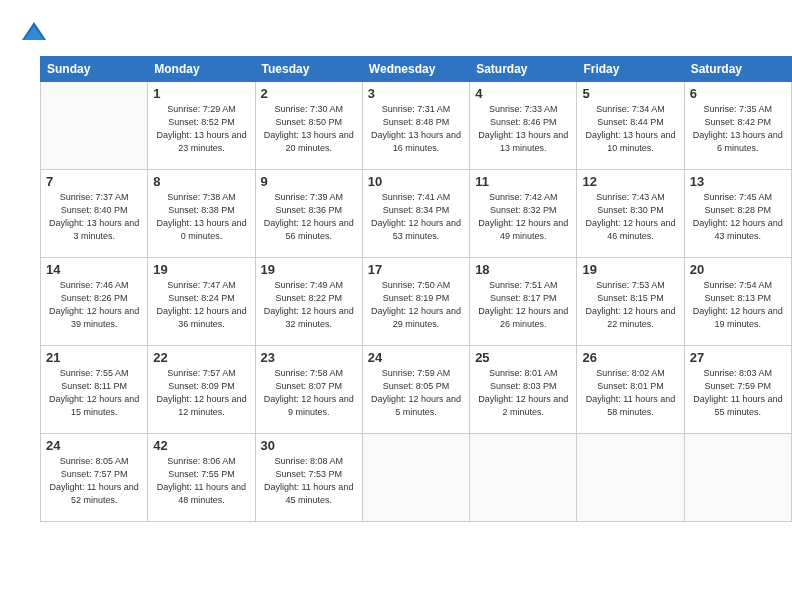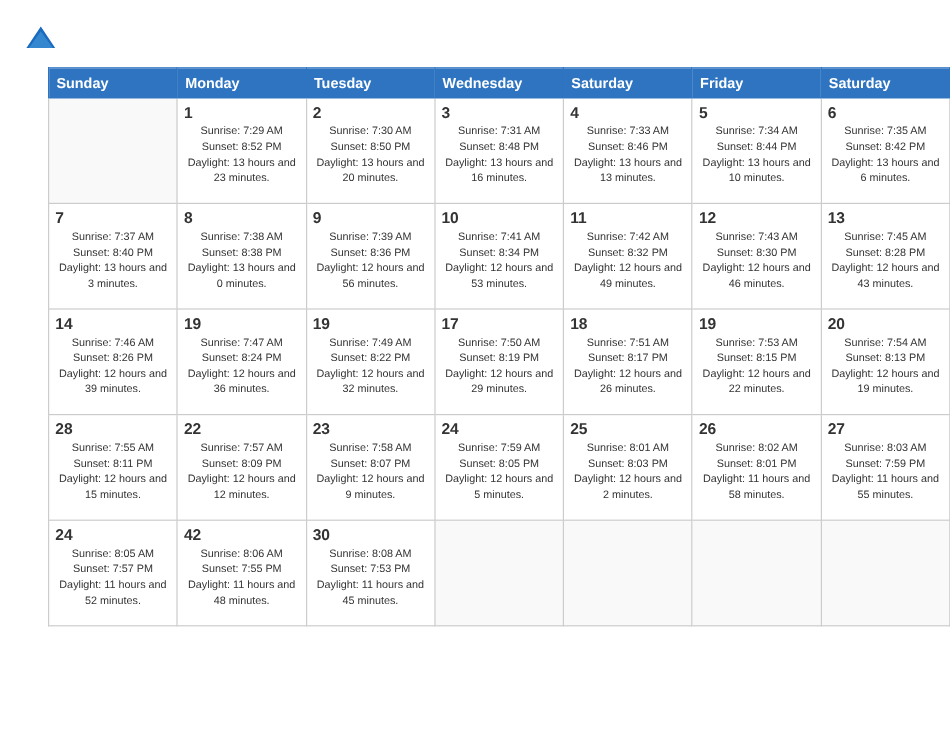--- a/index.html
+++ b/index.html
@@ -207,21 +207,21 @@
             <span class="day-number">19</span>
             <div class="day-info">Sunrise: 7:53 AM<br>Sunset: 8:15 PM<br>Daylight: 12 hours and 22 minutes.</div>
           </td>
           <td>
             <span class="day-number">20</span>
             <div class="day-info">Sunrise: 7:54 AM<br>Sunset: 8:13 PM<br>Daylight: 12 hours and 19 minutes.</div>
           </td>
         </tr>
         <tr>
           <td>
-            <span class="day-number">28</span>
+            <span class="day-number">21</span>
             <div class="day-info">Sunrise: 7:55 AM<br>Sunset: 8:11 PM<br>Daylight: 12 hours and 15 minutes.</div>
           </td>
           <td>
             <span class="day-number">22</span>
             <div class="day-info">Sunrise: 7:57 AM<br>Sunset: 8:09 PM<br>Daylight: 12 hours and 12 minutes.</div>
           </td>
           <td>
             <span class="day-number">23</span>
             <div class="day-info">Sunrise: 7:58 AM<br>Sunset: 8:07 PM<br>Daylight: 12 hours and 9 minutes.</div>
           </td>

